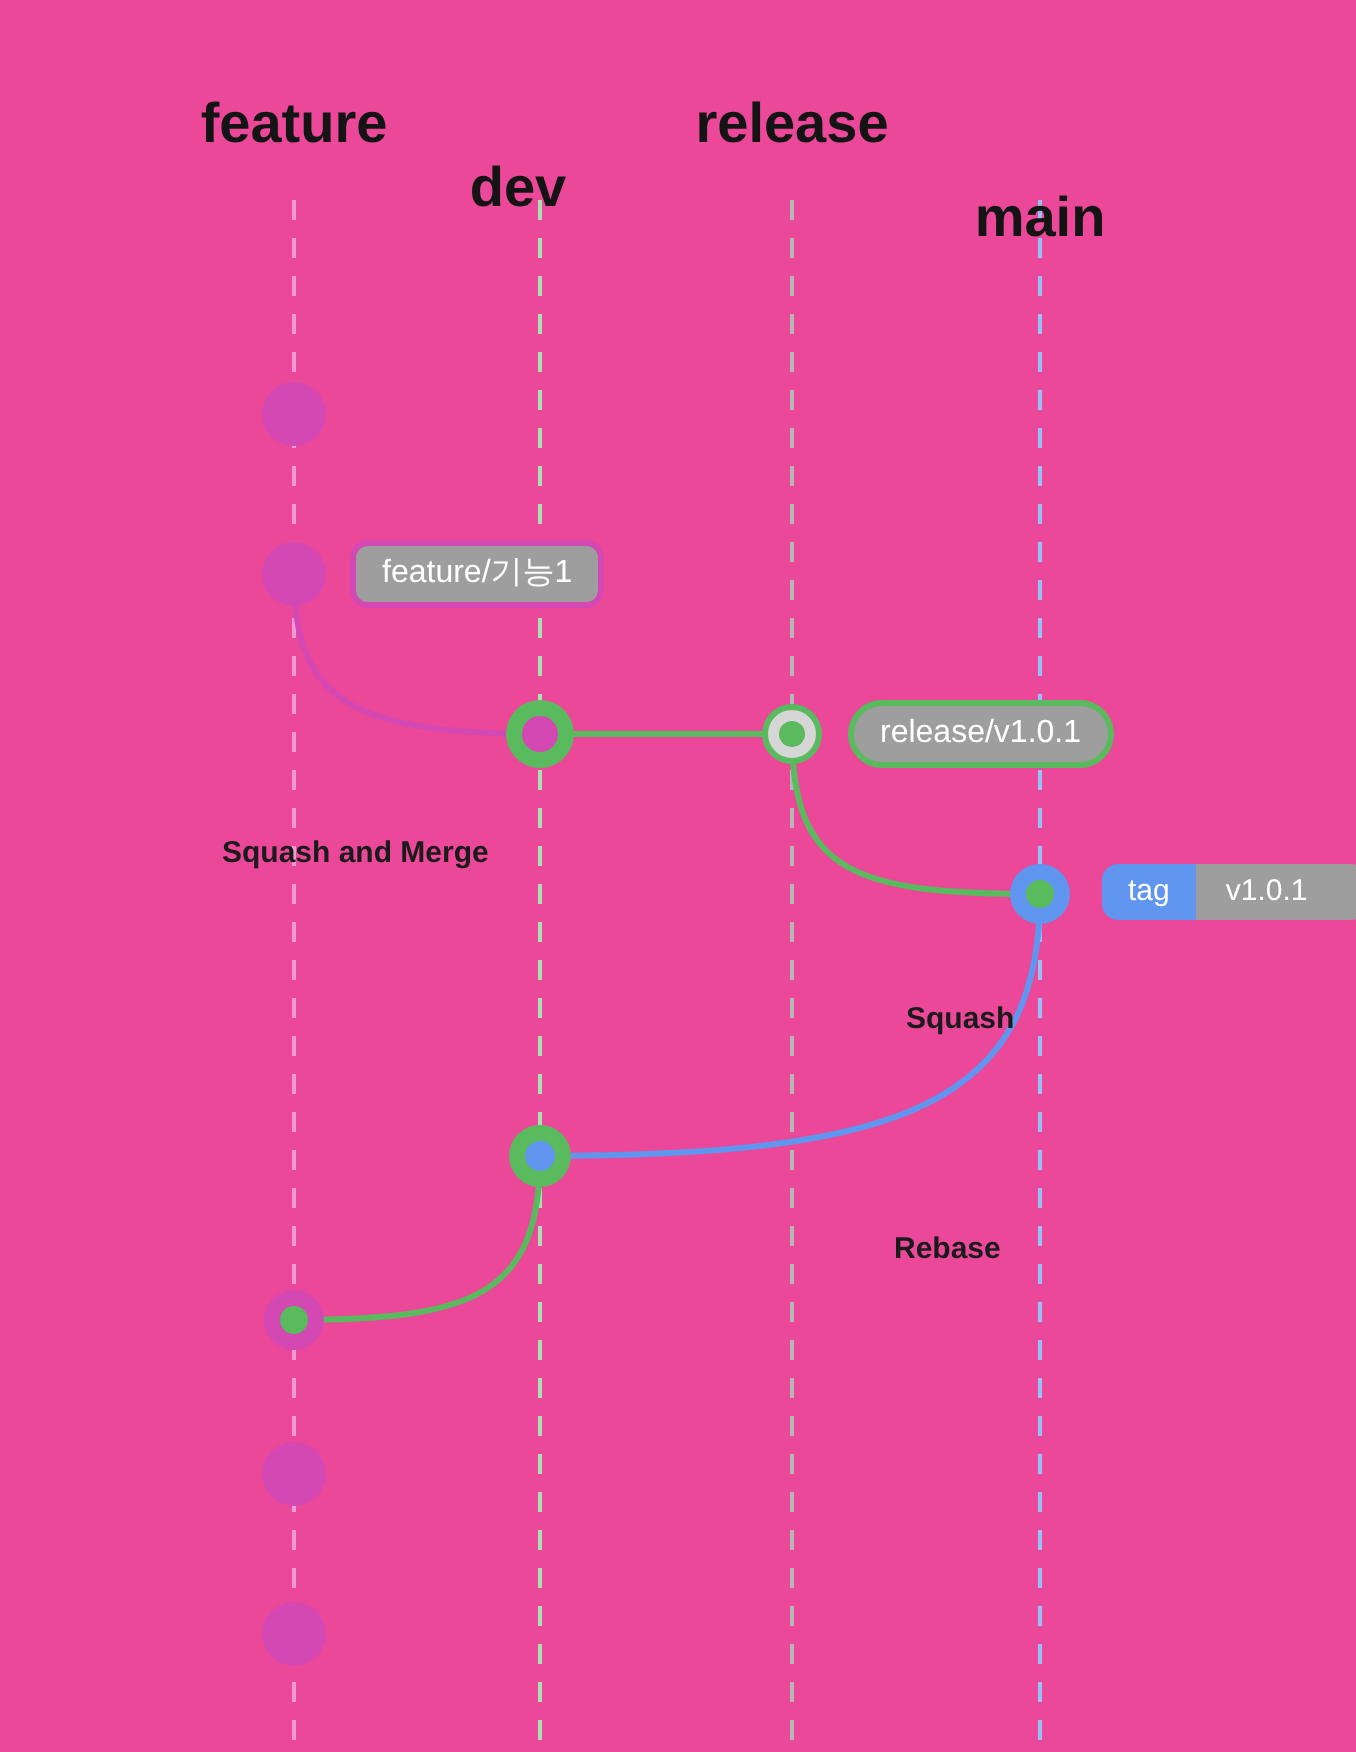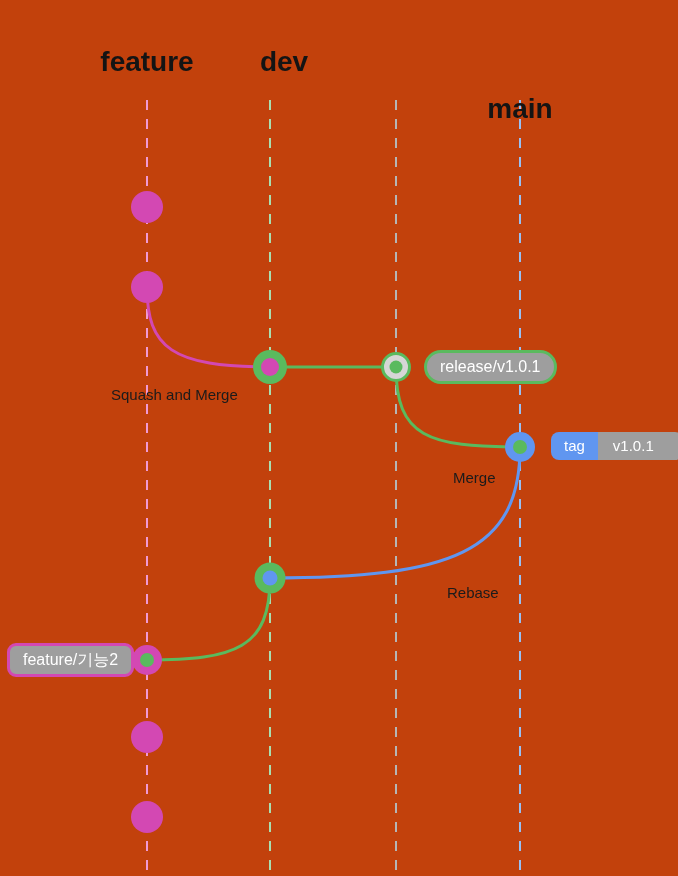--- a/index.html
+++ b/index.html
@@ -1,37 +1,38 @@
 <!DOCTYPE html>
 <html><head>
 <meta charset="utf-8">
 <style>
   html,body { margin:0; padding:0; background:#ffffff; }
   .stage {
-    position:relative; width:678px; height:876px; background:#c2410c;
+    position:relative; width:678px; height:876px; background:#ec4899;
     overflow:hidden; font-family:"Liberation Sans", sans-serif;
   }
   svg.graph { position:absolute; left:0; top:0; }
 
   .branch-header {
     position:absolute; top:46px; transform:translateX(-50%);
     font-size:28px; font-weight:600; color:#141414; white-space:nowrap;
   }
 
   .ref-label {
     position:absolute; background:#9e9e9e; color:#ffffff;
     font-size:16px; line-height:28px; padding:0 13px;
     border-radius:9px; border:3px solid #d348b3; white-space:nowrap;
     box-sizing:border-box;
   }
   .ref-label.green-border { border-color:#5aba5e;border-radius:17px; }
 
   .annotation {
-    position:absolute; font-size:15px; font-weight:400; color:#1b1b1b;
+    position:absolute; font-size:15px; font-weight:700; color:#1b1b1b;
     white-space:nowrap;
+    margin-top:32px;
   }
 
   .tag {
     position:absolute; display:flex; border-radius:8px; overflow:hidden;
     font-size:15px; color:#ffffff; white-space:nowrap;
   }
   .tag .tag-key { background:#6096f0; padding:5px 13px 6px 13px; }
   .tag .tag-val { background:#9e9e9e; padding:5px 29px 6px 15px; }
 
   .lane { stroke-width:2; stroke-dasharray:10 9; fill:none; }
@@ -81,30 +82,31 @@
     <g>
       <circle cx="147" cy="660" r="15" fill="#d348b3"></circle>
       <circle cx="147" cy="660" r="7" fill="#5aba5e"></circle>
     </g>
 
     <circle cx="147" cy="737" r="16" fill="#d348b3"></circle>
     <circle cx="147" cy="817" r="16" fill="#d348b3"></circle>
   </svg>
 
   <div class="branch-header" style="left:147px;">feature</div>
-  <div class="branch-header" style="left:284px;">dev</div>
+  <div class="branch-header" style="left:259px;margin-top:32px;">dev</div>
+  <div class="branch-header" style="left:396px;">release</div>
   <div class="branch-header" style="left:520px;margin-top:47px;">main</div>
 
+  <div class="ref-label" style="left:175px; top:270px;">feature/기능1</div>
 
   <div class="ref-label green-border" style="left:424px; top:350px;">release/v1.0.1</div>
 
-  <div class="ref-label" style="left:7px; top:643px;">feature/기능2</div>
 
   <div class="tag" style="left:551px; top:432px;">
     <span class="tag-key">tag</span>
     <span class="tag-val">v1.0.1</span>
   </div>
 
   <div class="annotation" style="left:111px; top:386px;">Squash and Merge</div>
-  <div class="annotation" style="left:453px; top:469px;">Merge</div>
+  <div class="annotation" style="left:453px; top:469px;">Squash</div>
   <div class="annotation" style="left:447px; top:584px;">Rebase</div>
 
 </div>
 
 </body></html>

